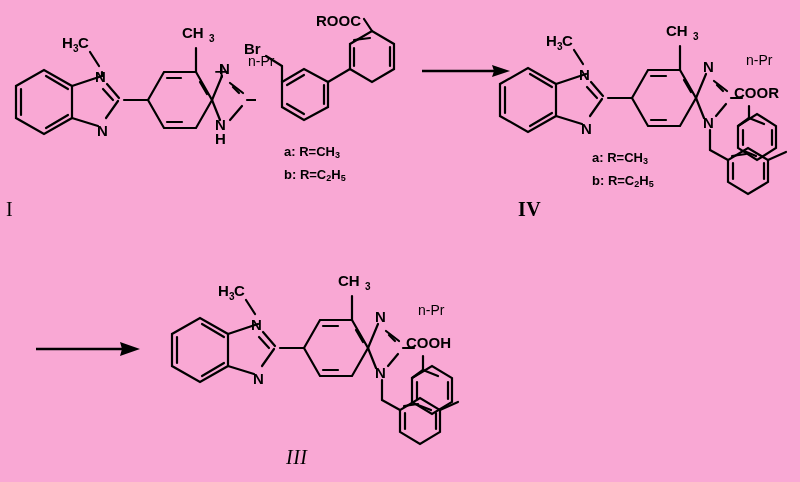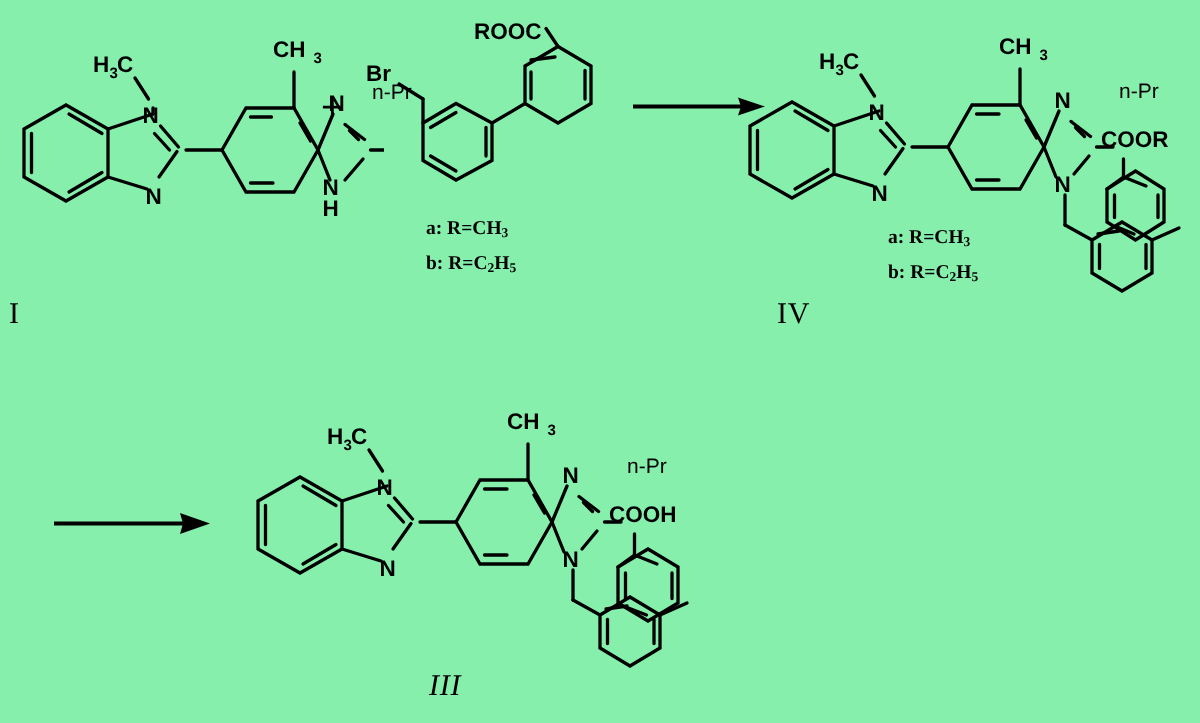--- a/index.html
+++ b/index.html
@@ -8,21 +8,21 @@
     background: #ffffff;
   }
   body {
     font-family: "Liberation Serif", serif;
     color: #000000;
   }
   #scheme {
     position: relative;
     width: 800px;
     height: 482px;
-    background: #86efac;
+    background: #f9a8d4;
     overflow: hidden;
   }
   .struct {
     position: absolute;
   }
   .atom-label {
     font-family: "Liberation Sans", sans-serif;
     font-weight: bold;
     font-size: 15px;
     fill: #000;
@@ -36,21 +36,21 @@
   .plus-sign {
     position: absolute;
     font-family: "Liberation Sans", sans-serif;
     font-size: 26px;
     font-weight: normal;
     line-height: 1;
     color: #000;
   }
   .var-list {
     position: absolute;
-    font-family: Liberation Serif, serif;
+    font-family: Liberation Sans, sans-serif;
     font-weight: bold;
     font-size: 13px;
     line-height: 19px;
     color: #000;
     white-space: nowrap;
   }
   .var-list sub {
     font-size: 9px;
     vertical-align: -2px;
   }
@@ -221,21 +221,21 @@
       <line x1="46" y1="46" x2="46" y2="61"></line>
     </g>
     <text class="atom-label" x="8" y="14">COOR</text>
   </svg>
 
   <div class="var-list" style="left:592px; top:148px;">
     <div>a: R=CH<sub>3</sub></div>
     <div>b: R=C<sub>2</sub>H<sub>5</sub></div>
   </div>
 
-  <div class="cmpd-id" style="left:518px; top:198px;">IV</div>
+  <div class="cmpd-id" style="left:518px; top:198px;font-weight:bold;">IV</div>
 
   <svg class="arrow-box" style="left:34px; top:336px;" width="108" height="26" viewBox="0 0 108 26">
     <line x1="2" y1="13" x2="90" y2="13" stroke="#000" stroke-width="2.6"></line>
     <polygon points="106,13 86,6 88,13 86,20" fill="#000"></polygon>
   </svg>
 
   <svg class="struct" style="left:162px; top:256px;" width="310" height="200" viewBox="0 0 310 200">
     <g stroke="#000" stroke-width="2.2" fill="none" stroke-linecap="round">
 
       <polygon points="10,78 10,110 38,126 66,110 66,78 38,62"></polygon>

